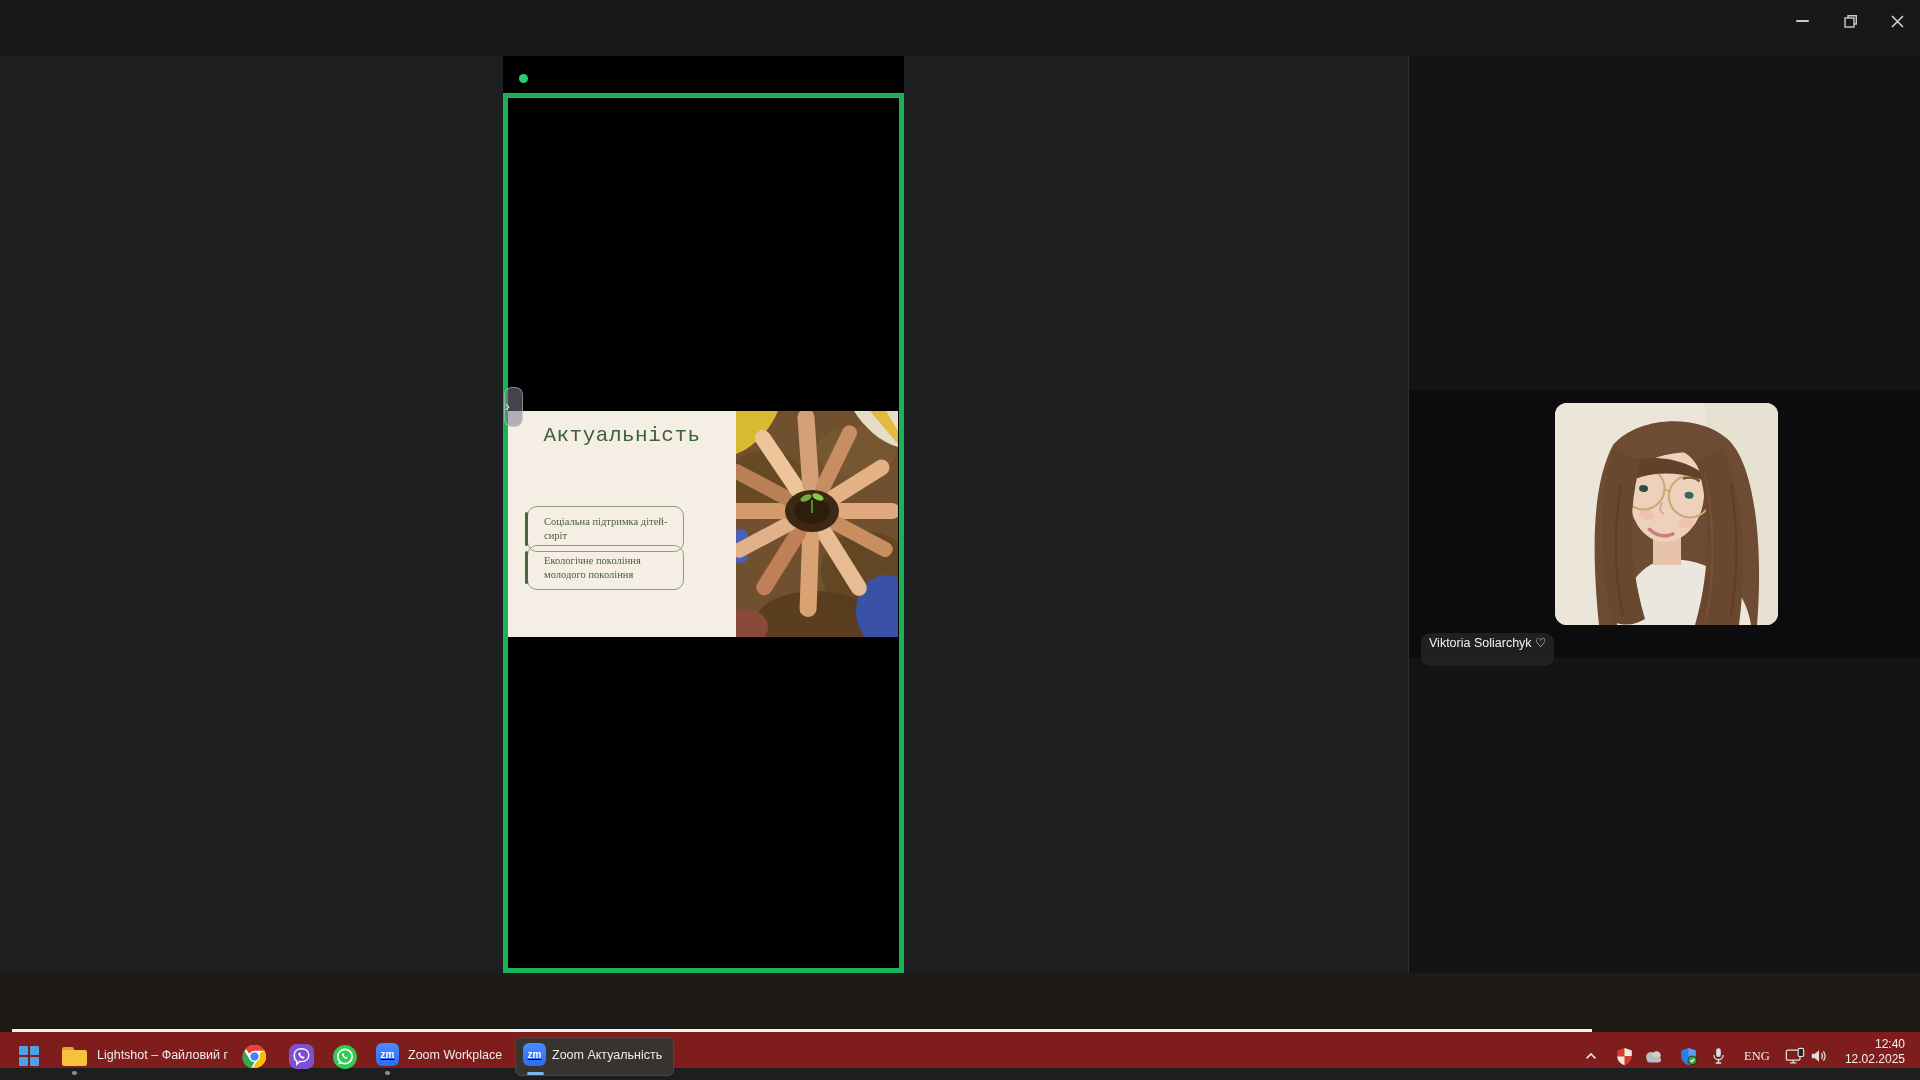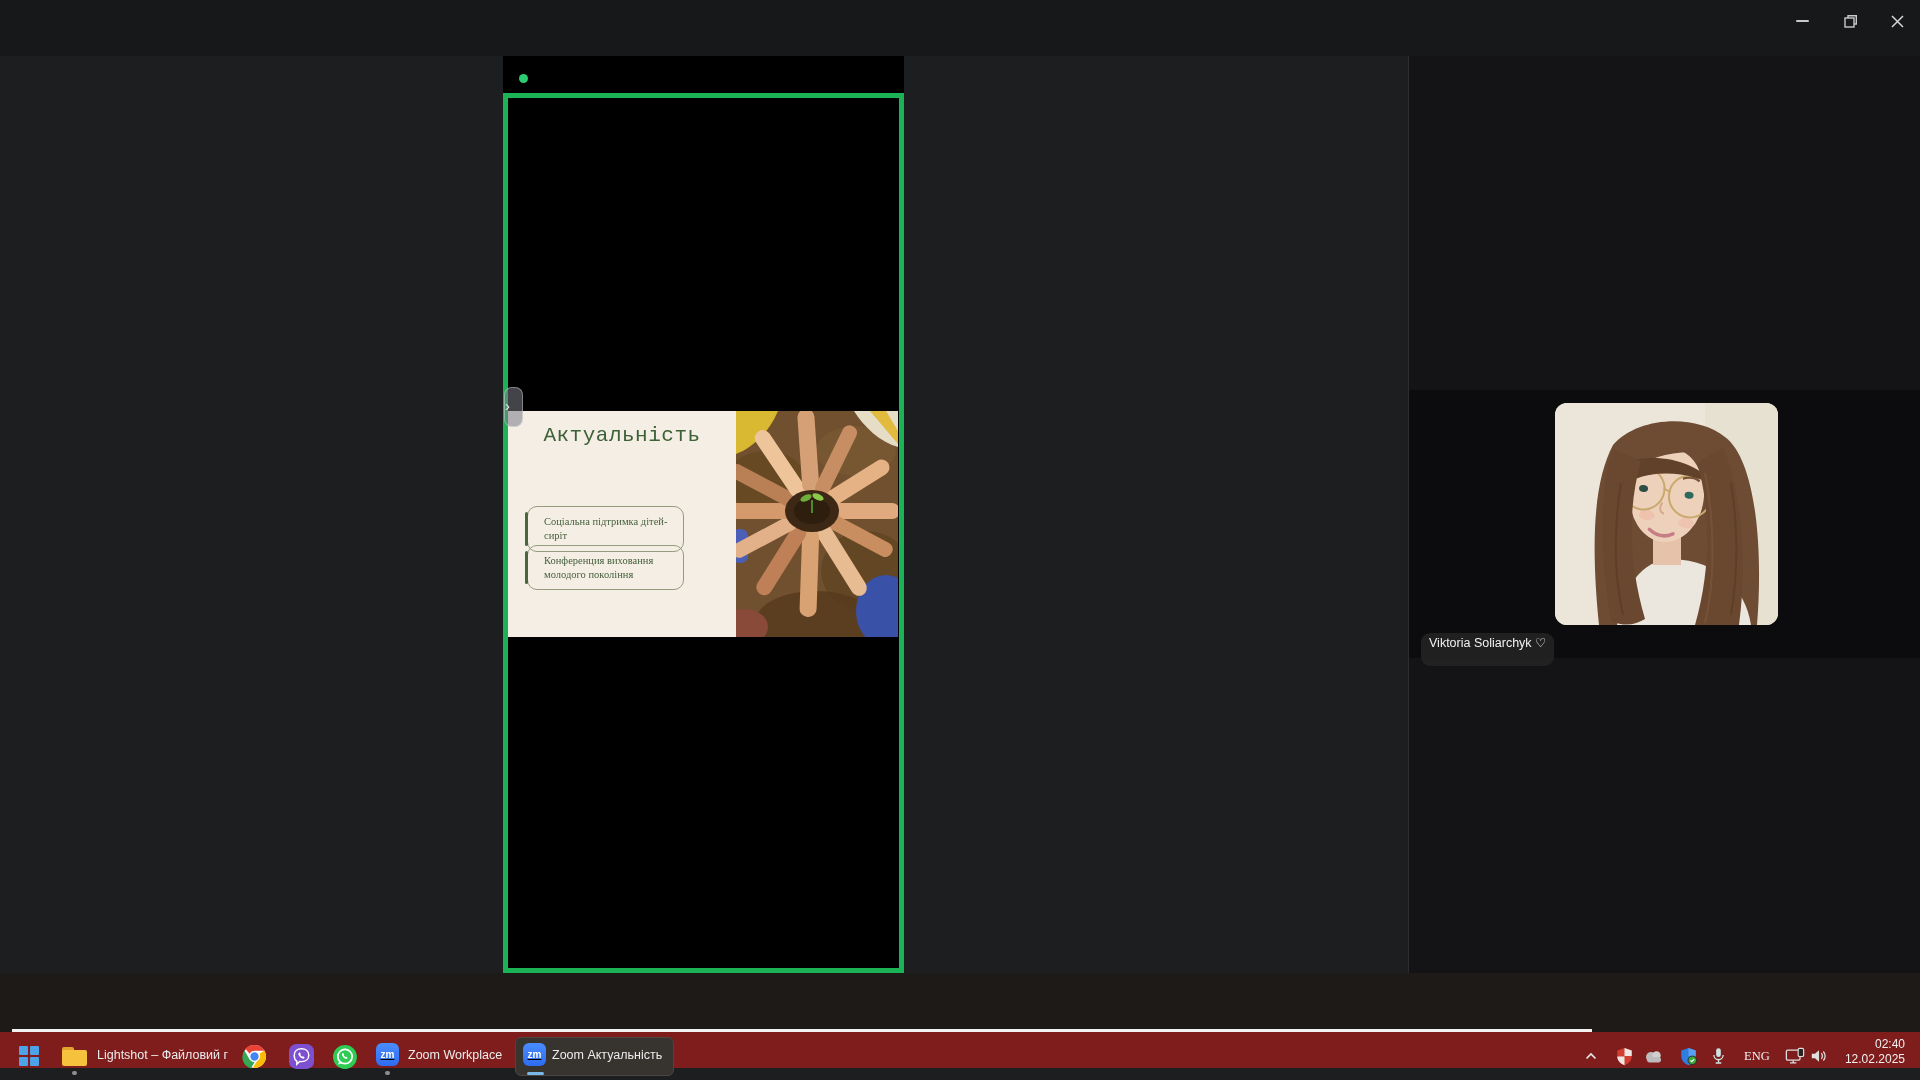--- a/index.html
+++ b/index.html
@@ -93,21 +93,21 @@
 
   <div class="slide"></div>
   <div class="slide-title">Актуальність</div>
 
   <div class="slide-box box-1">
     <span class="accent-bar"></span>
     <span class="slide-box-text">Соціальна підтримка дітей-сиріт</span>
   </div>
   <div class="slide-box box-2">
     <span class="accent-bar"></span>
-    <span class="slide-box-text">Конференция виховання молодого покоління</span>
+    <span class="slide-box-text">Екологічне покоління молодого покоління</span>
   </div>
 
   <div class="slide-photo">
     <svg width="162" height="226" viewBox="0 0 162 226">
       <rect width="162" height="226" fill="#70502e"></rect>
       <ellipse cx="30" cy="70" rx="40" ry="30" fill="#64461f" opacity=".7"></ellipse>
       <ellipse cx="130" cy="160" rx="45" ry="40" fill="#5e4120" opacity=".7"></ellipse>
       <ellipse cx="80" cy="210" rx="60" ry="30" fill="#553a1c" opacity=".8"></ellipse>
       <ellipse cx="120" cy="40" rx="40" ry="25" fill="#7b5a33" opacity=".7"></ellipse>
       <path d="M0,0 L42,0 C32,24 14,38 0,43 Z" fill="#d9b832"></path>
@@ -313,18 +313,18 @@
 
     <div class="tray-item" style="left:1809px;width:20px;height:24px;">
       <svg width="18" height="16" viewBox="0 0 20 16">
         <path d="M2 5.5 v5 h3.5 L10 14.5 V1.5 L5.5 5.5 Z" fill="#dedede"></path>
         <path d="M12.5 5 a4 4 0 0 1 0 6" fill="none" stroke="#dedede" stroke-width="1.4"></path>
         <path d="M14.8 3 a7.3 7.3 0 0 1 0 10" fill="none" stroke="#dedede" stroke-width="1.4"></path>
       </svg>
     </div>
 
     <div class="clock">
-      <div>02:40</div>
+      <div>12:40</div>
       <div>12.02.2025</div>
     </div>
   </div>
 
 </div>
 
 </body></html>

